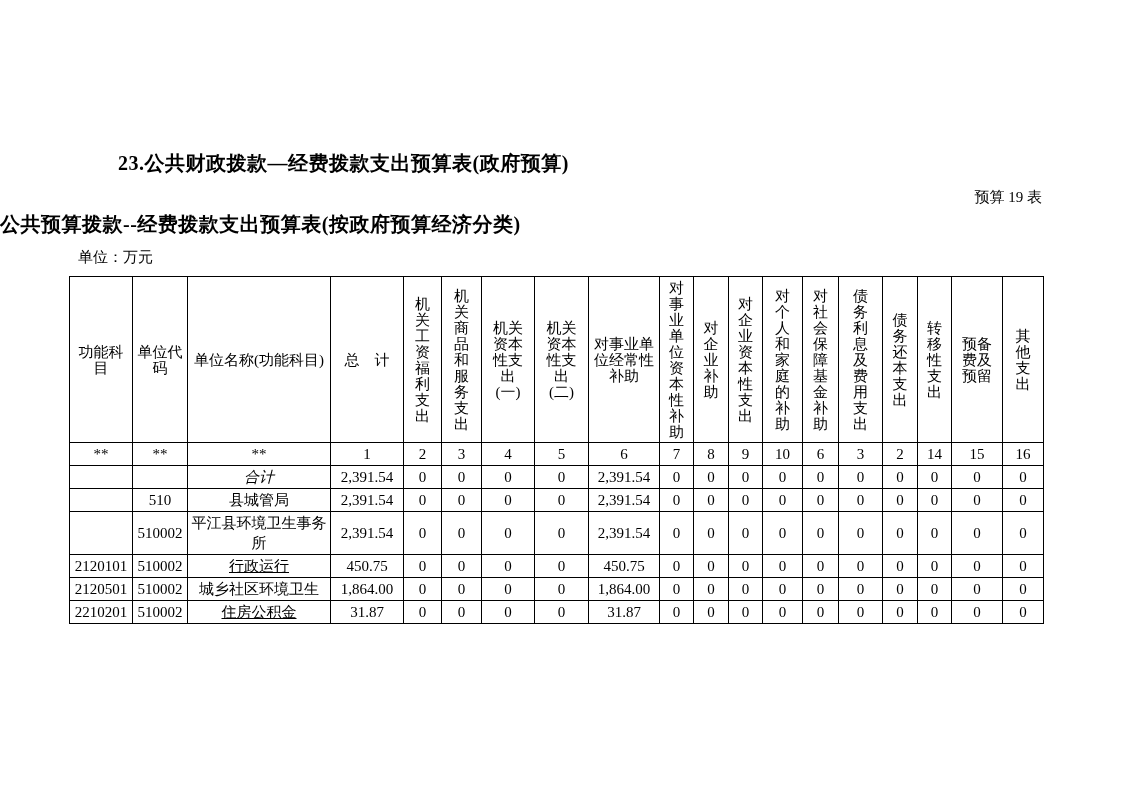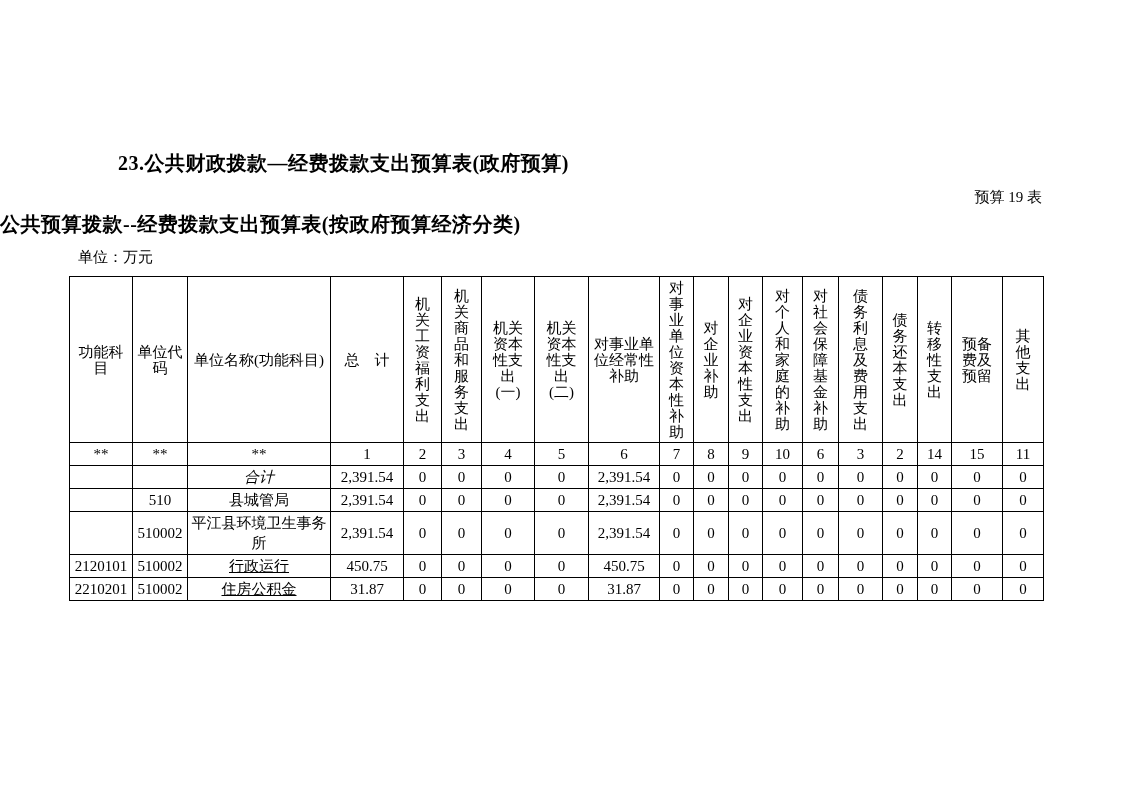--- a/index.html
+++ b/index.html
@@ -252,21 +252,21 @@
         <td>6</td>
         <td>7</td>
         <td>8</td>
         <td>9</td>
         <td>10</td>
         <td>6</td>
         <td>3</td>
         <td>2</td>
         <td>14</td>
         <td>15</td>
-        <td>11</td>
+        <td>16</td>
       </tr>
     </thead>
     <tbody class="data">
         <tr>
           <td></td>
           <td></td>
           <td class="name-cell align-center">合计</td>
           <td>2,391.54</td>
           <td>0</td>
           <td>0</td>
@@ -341,20 +341,41 @@
           <td>0</td>
           <td>0</td>
           <td>0</td>
           <td>0</td>
           <td>0</td>
           <td>0</td>
           <td>0</td>
           <td>0</td>
         </tr>
         <tr>
+          <td>2120501</td>
+          <td>510002</td>
+          <td class="name-cell align-indent1">城乡社区环境卫生</td>
+          <td>1,864.00</td>
+          <td>0</td>
+          <td>0</td>
+          <td>0</td>
+          <td>0</td>
+          <td>1,864.00</td>
+          <td>0</td>
+          <td>0</td>
+          <td>0</td>
+          <td>0</td>
+          <td>0</td>
+          <td>0</td>
+          <td>0</td>
+          <td>0</td>
+          <td>0</td>
+          <td>0</td>
+        </tr>
+        <tr>
           <td>2210201</td>
           <td>510002</td>
           <td class="name-cell align-indent2">住房公积金</td>
           <td>31.87</td>
           <td>0</td>
           <td>0</td>
           <td>0</td>
           <td>0</td>
           <td>31.87</td>
           <td>0</td>

